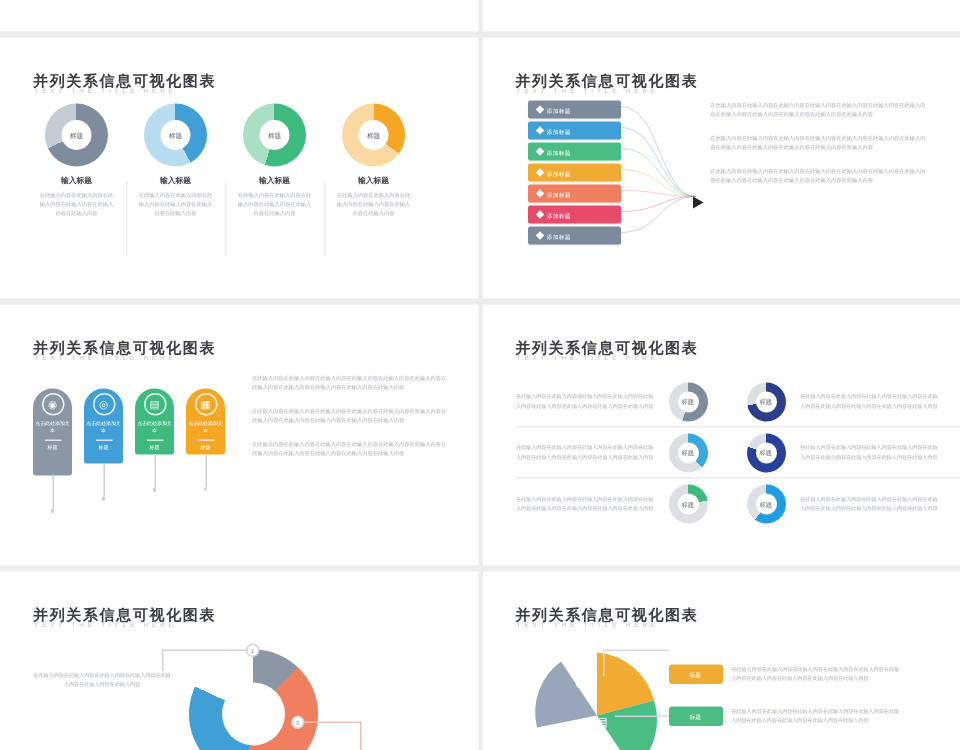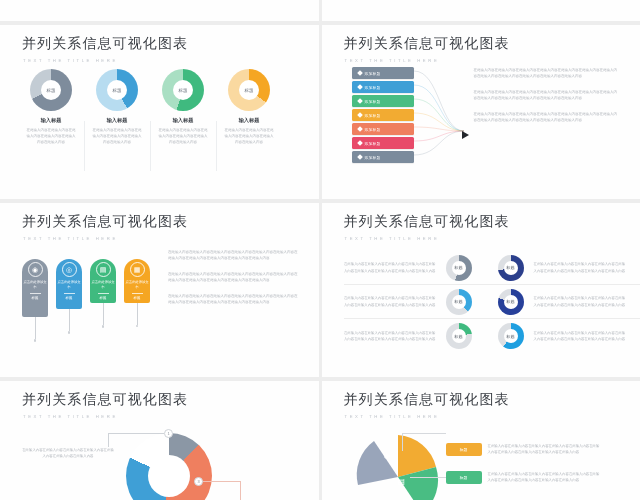--- a/index.html
+++ b/index.html
@@ -21,22 +21,22 @@
     position:absolute; top:-153px; left:0; width:640px;
   }
   .slide{
     background:#fefefe;
     position:relative;
     overflow:hidden;
   }
 
   
   .sl-title{
-    position:absolute; left:22px; top:10px;
-    font-size:14px; font-weight:normal; color:#3b3f45;
+    position:absolute; left:22px; top:22px;
+    font-size:10px; font-weight:bold; color:#3b3f45;
     letter-spacing:1.1px; white-space:nowrap;
   }
   .sl-sub{
     position:absolute; left:23px; top:33px;
     font-size:4.2px; color:#bfc4cb;
     letter-spacing:2.6px; white-space:nowrap;
     text-transform:uppercase;
   }
 
   

